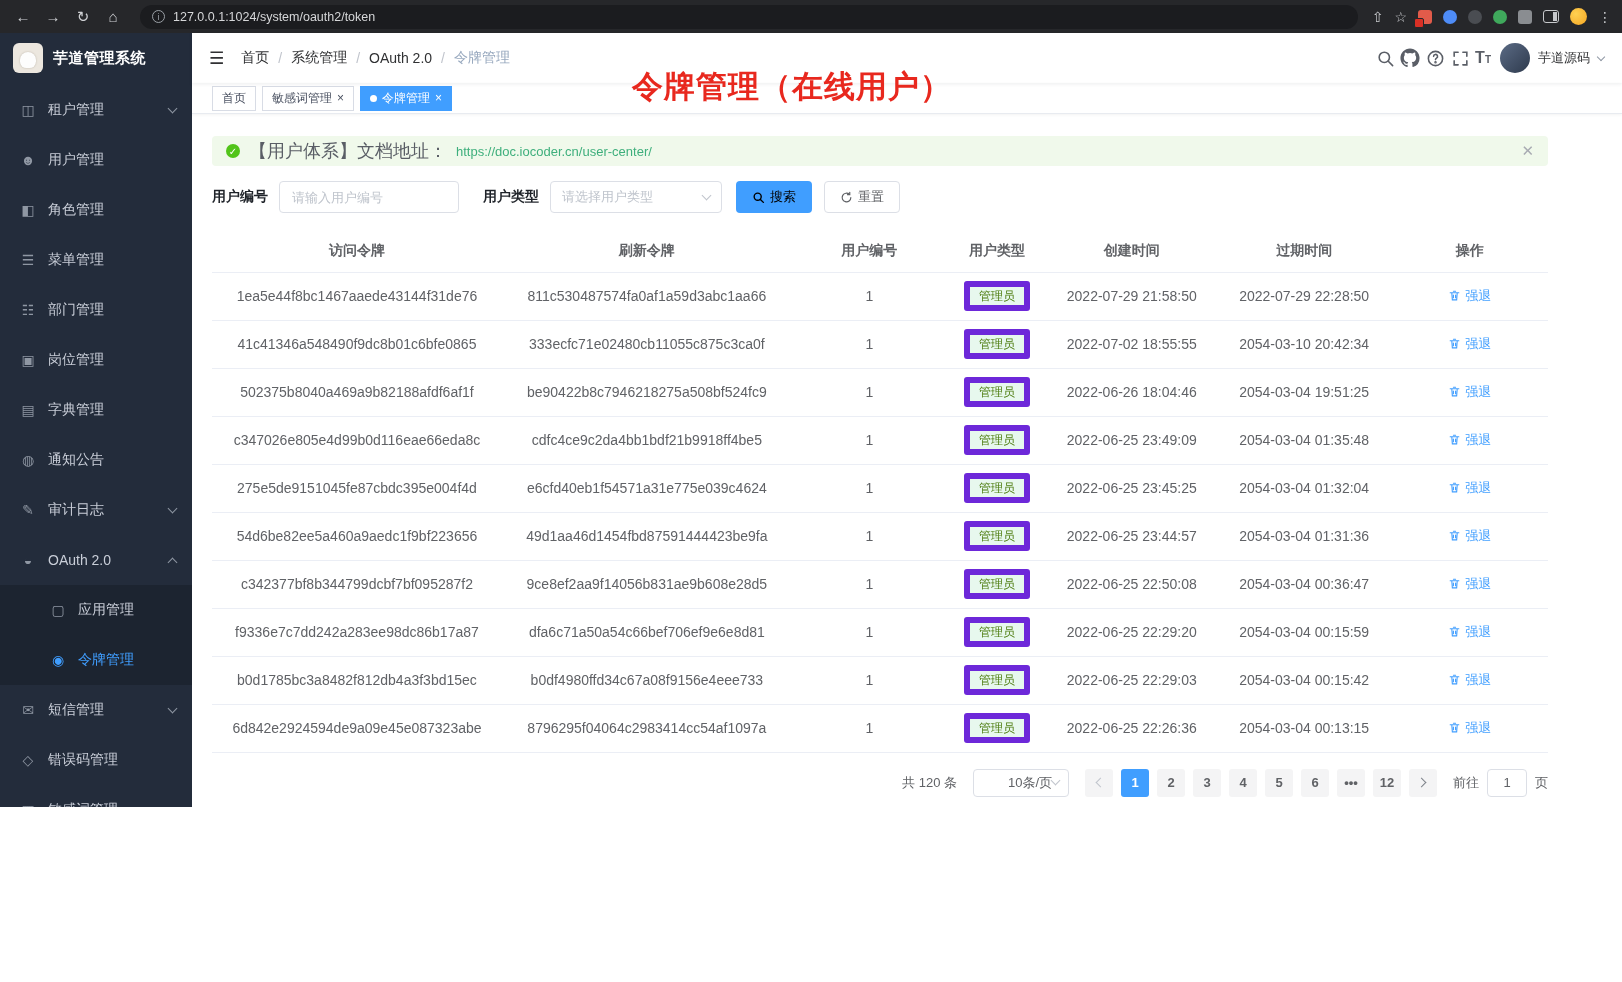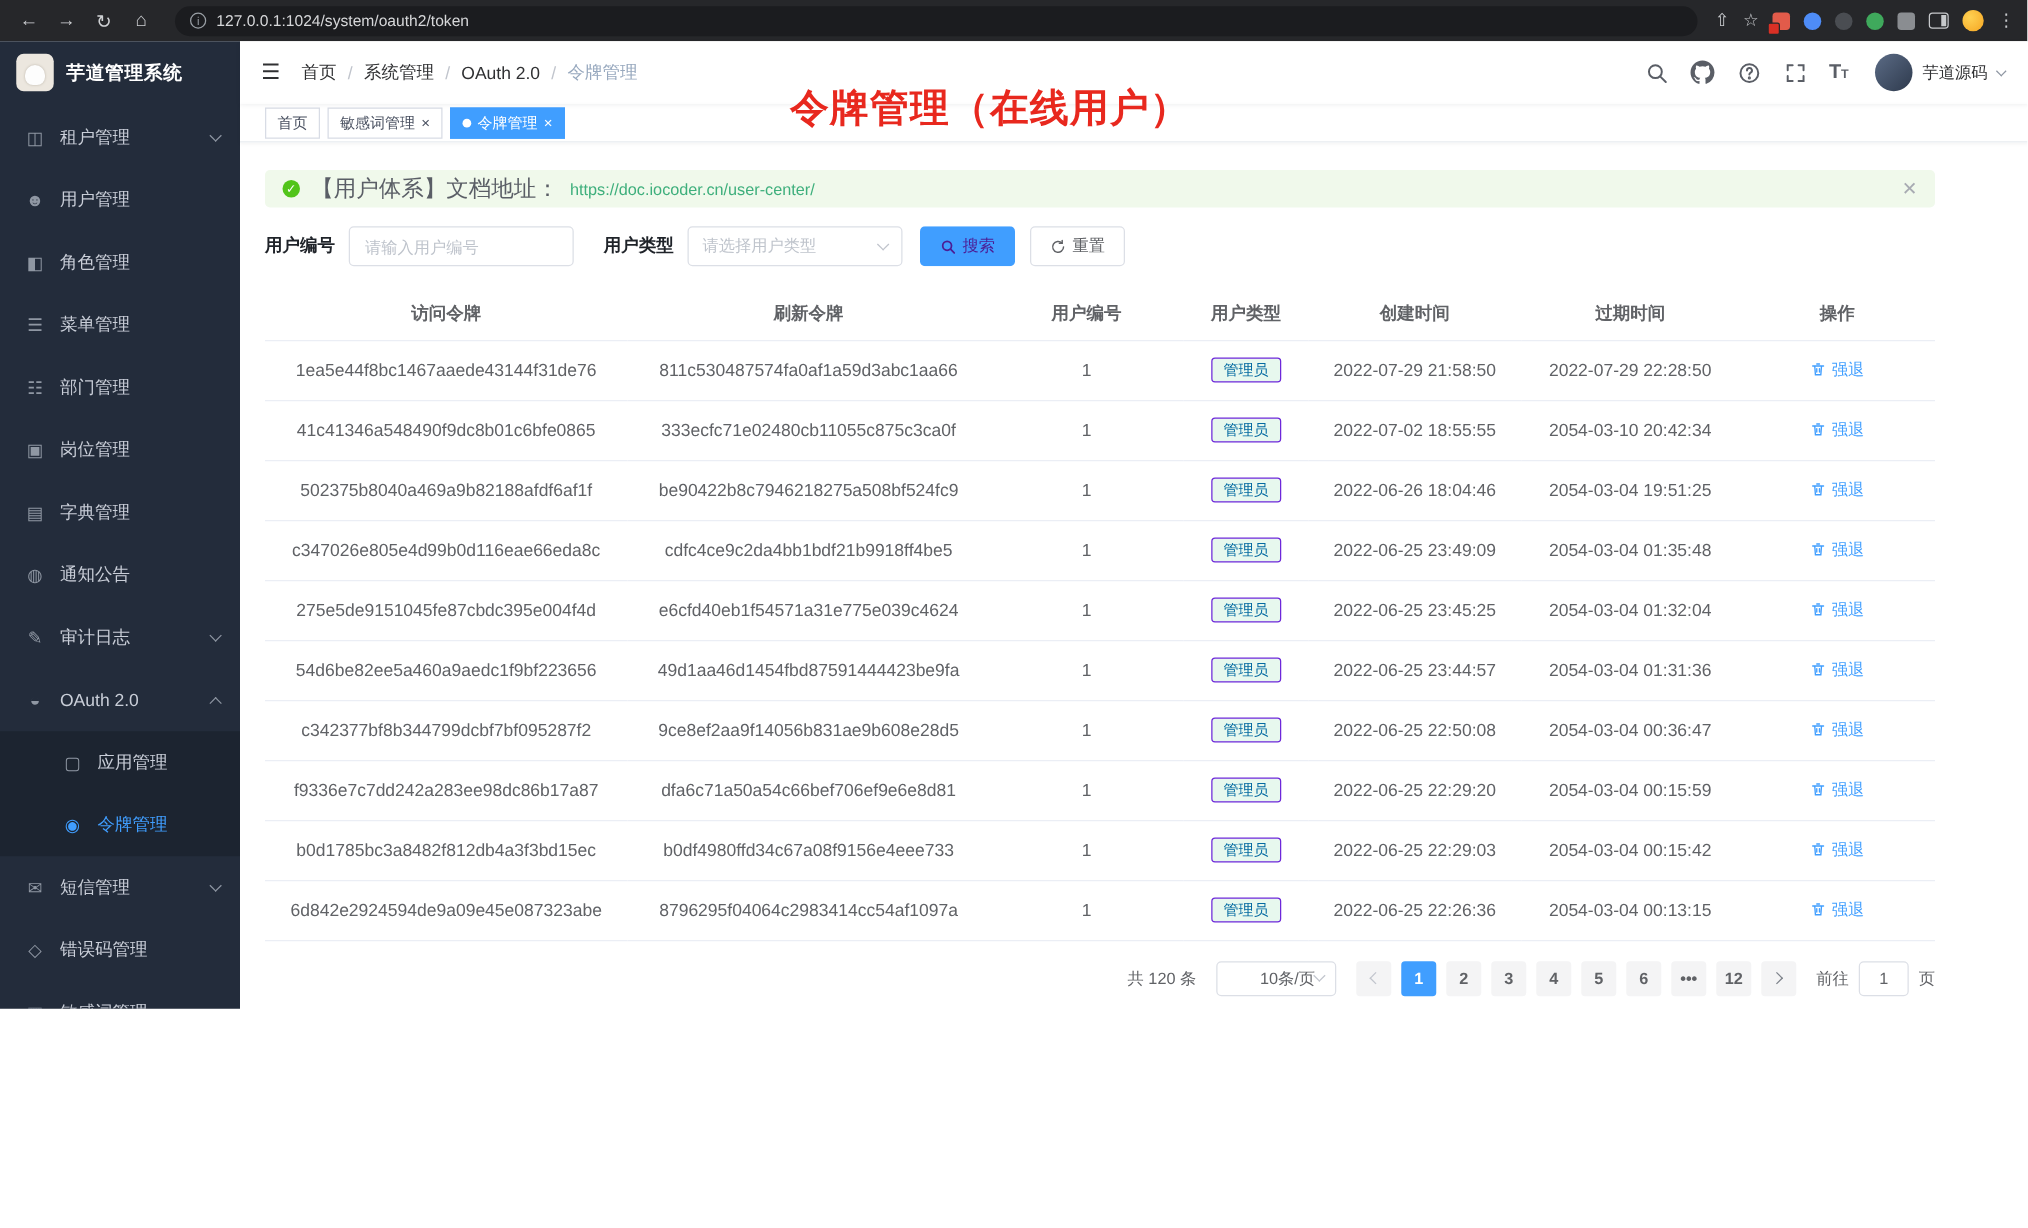--- a/index.html
+++ b/index.html
@@ -55,21 +55,21 @@
 
   
   .main { flex:1; display:flex; flex-direction:column; background:#fff; min-width:0; }
   .navbar { height:50px; display:flex; align-items:center; padding:0 18px 0 17px;
             box-shadow:0 1px 4px rgba(0,21,41,.08); position:relative; z-index:3; flex-shrink:0; }
   .hamburger { font-size:17px; color:#303133; margin-right:17px; cursor:pointer; }
   .breadcrumb { display:flex; align-items:center; gap:9px; font-size:14px; color:#303133; }
   .bc-sep { color:#c0c4cc; }
   .bc-item { cursor:pointer; }
   .bc-item.last { color:#97a8be; cursor:default; }
-  .nav-tools { margin-left:auto; display:flex; align-items:center; gap:17px; }
+  .nav-tools { margin-left:auto; display:flex; align-items:center; gap:5px; }
   .tool-icon { width:20px; height:20px; color:#5a5e66; display:flex; align-items:center; justify-content:center; cursor:pointer; }
   .tool-icon svg { display:block; }
   .fontsize-ic { font-weight:700; color:#5a5e66; font-size:16px; cursor:pointer; }
   .fontsize-ic .sm { font-size:10px; }
   .user-box { display:flex; align-items:center; gap:8px; margin-left:4px; cursor:pointer; }
   .user-avatar { width:30px; height:30px; border-radius:50%;
                  background:linear-gradient(135deg,#5b6b85,#2e3a4d); }
   .user-name { font-size:13px; color:#303133; }
   .user-caret { width:6px; height:6px; border-right:1.3px solid #8f97a3; border-bottom:1.3px solid #8f97a3;
                 transform:rotate(45deg); margin-top:-3px; }
@@ -99,29 +99,29 @@
   .f-input { width:180px; height:32px; border:1px solid #dcdfe6; border-radius:4px; padding:0 12px;
              font-size:13px; color:#606266; outline:none; }
   .f-input::placeholder { color:#bfc4cc; }
   .f-select { width:172px; height:32px; border:1px solid #dcdfe6; border-radius:4px; padding:0 11px;
               display:flex; align-items:center; justify-content:space-between; cursor:pointer; }
   .f-select .ph { color:#bfc4cc; font-size:13px; }
   .chev-g { width:7px; height:7px; border-right:1.3px solid #c0c4cc; border-bottom:1.3px solid #c0c4cc;
             transform:rotate(45deg); margin-top:-4px; }
   .btn { height:32px; border-radius:4px; font-size:13px; display:inline-flex; align-items:center; gap:5px;
          padding:0 15px; cursor:pointer; border:1px solid transparent; font-family:inherit; }
-  .btn-primary { background:#409eff; color:#4c1d95; margin-left:14px; }
+  .btn-primary { background:#409eff; color:#000000; margin-left:14px; }
   .btn-plain { background:#fff; border-color:#dcdfe6; color:#606266; margin-left:12px; }
 
   table { width:100%; border-collapse:collapse; font-size:14px; color:#606266; table-layout:fixed; }
   thead th { height:42px; font-weight:700; color:#606266; border-bottom:1px solid #ebeef5;
              text-align:center; font-size:14px; }
   tbody td { height:48px; border-bottom:1px solid #ebeef5; text-align:center;
              white-space:nowrap; overflow:hidden; text-overflow:ellipsis; }
-  .tag-success { display:inline-block; background:#e7f8ee; border:1px solid #6d28d9; color:#0369a1;
+  .tag-success { display:inline-block; background:#e7f8ee; border:6px solid #6d28d9; color:#4d7c0f;
                  padding:3px 9px; border-radius:3px; font-size:12px; line-height:1; }
   .action-link { color:#409eff; font-size:13px; display:inline-flex; align-items:center; gap:4px; cursor:pointer; }
   .action-link svg { display:block; }
 
   .pagination { display:flex; align-items:center; justify-content:flex-end; gap:8px; margin-top:16px;
                 font-size:13px; color:#606266; padding-bottom:24px; }
   .pg-total { margin-right:8px; }
   .pg-size { width:96px; height:28px; border:1px solid #dcdfe6; border-radius:4px; display:flex;
              align-items:center; justify-content:flex-end; padding:0 9px; cursor:pointer; margin-right:8px; }
   .pg-btn { min-width:28px; height:28px; background:#f4f4f5; border-radius:3px; display:flex;

